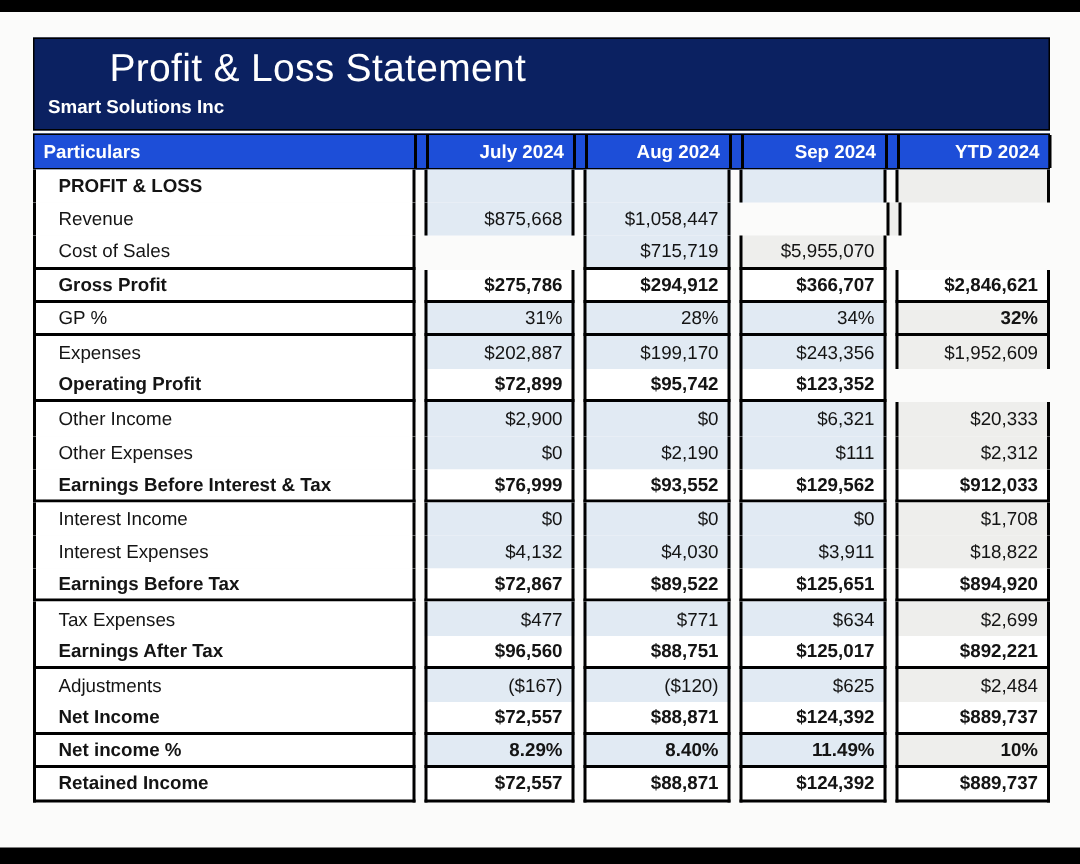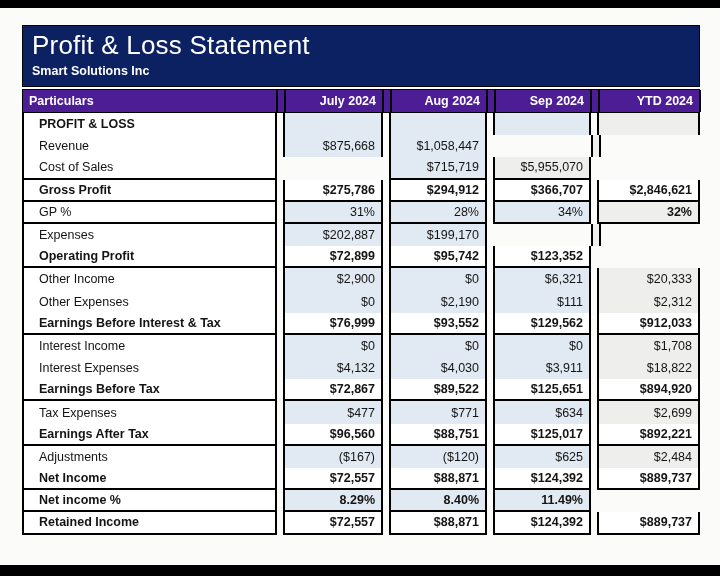--- a/index.html
+++ b/index.html
@@ -4,26 +4,26 @@
 <style>
   html,body{margin:0;padding:0;}
   body{font-family:"Liberation Sans", sans-serif;}
   .frame{position:relative;width:720px;height:576px;background:#fbfbfa;overflow:hidden;}
   .bar{position:absolute;left:0;width:720px;background:#000;}
   .bar.top{top:0;height:8px;}
   .bar.bottom{bottom:0;height:11px;}
   .sheet{position:absolute;left:22px;top:25px;width:678px;}
 
   .titleblock{background:#0b2161;color:#fff;padding:4px 9px 6px 9px;border:1px solid #000;box-sizing:border-box;height:62px;}
-  .title{font-size:26px;font-weight:400;line-height:31px;letter-spacing:0.2px;}
+  .title{font-size:26px;font-weight:400;line-height:31px;letter-spacing:0.2px;margin-left:41px;}
   .subtitle{font-size:12.5px;font-weight:700;margin-top:3px;}
 
   .grid{display:grid;grid-template-columns:255px 6px 100px 6px 98px 6px 98px 6px 103px;}
 
-  .header-row{background:#4c1d95;height:24px;margin-top:2px;border:1px solid #000;box-sizing:border-box;}
+  .header-row{background:#1d4ed8;height:24px;margin-top:2px;border:1px solid #000;box-sizing:border-box;}
   .hcell{color:#fff;font-weight:700;font-size:12.5px;display:flex;align-items:center;box-sizing:border-box;}
   .hcell.label{justify-content:flex-start;padding-left:6px;border-right:2px solid #000;}
   .hcell.num{justify-content:flex-end;padding-right:6px;border-left:2px solid #000;border-right:2px solid #000;}
   .hgutter{background:transparent;}
 
   .tbody{background:transparent;}
   .trow{height:22.2px;}
   .cell{font-size:12.5px;color:#141414;display:flex;align-items:center;box-sizing:border-box;overflow:hidden;white-space:nowrap;}
   .cell.label{background:#fff;border-left:2px solid #000;border-right:2px solid #000;padding-left:15px;justify-content:flex-start;}
   .cell.num{justify-content:flex-end;padding-right:6px;border-left:2px solid #000;border-right:2px solid #000;}
@@ -112,20 +112,21 @@
           <div class="gutter"></div>
           <div class="cell num bg-ytd bold">32%</div>
         </div>
         <div class="trow grid">
           <div class="cell label">Expenses</div>
           <div class="gutter"></div>
           <div class="cell num bg-month">$202,887</div>
           <div class="gutter"></div>
           <div class="cell num bg-month">$199,170</div>
           <div class="gutter"></div>
+          <div class="cell num bg-month">$243,356</div>
           <div class="gutter"></div>
           <div class="cell num bg-ytd">$1,952,609</div>
         </div>
         <div class="trow grid divider">
           <div class="cell label bold">Operating Profit</div>
           <div class="gutter"></div>
           <div class="cell num bg-white bold">$72,899</div>
           <div class="gutter"></div>
           <div class="cell num bg-white bold">$95,742</div>
           <div class="gutter"></div>
@@ -244,20 +245,21 @@
         </div>
         <div class="trow grid divider">
           <div class="cell label bold">Net income %</div>
           <div class="gutter"></div>
           <div class="cell num bg-month bold">8.29%</div>
           <div class="gutter"></div>
           <div class="cell num bg-month bold">8.40%</div>
           <div class="gutter"></div>
           <div class="cell num bg-month bold">11.49%</div>
           <div class="gutter"></div>
+          <div class="cell num bg-ytd bold">10%</div>
         </div>
         <div class="trow grid divider">
           <div class="cell label bold">Retained Income</div>
           <div class="gutter"></div>
           <div class="cell num bg-white bold">$72,557</div>
           <div class="gutter"></div>
           <div class="cell num bg-white bold">$88,871</div>
           <div class="gutter"></div>
           <div class="cell num bg-white bold">$124,392</div>
           <div class="gutter"></div>

